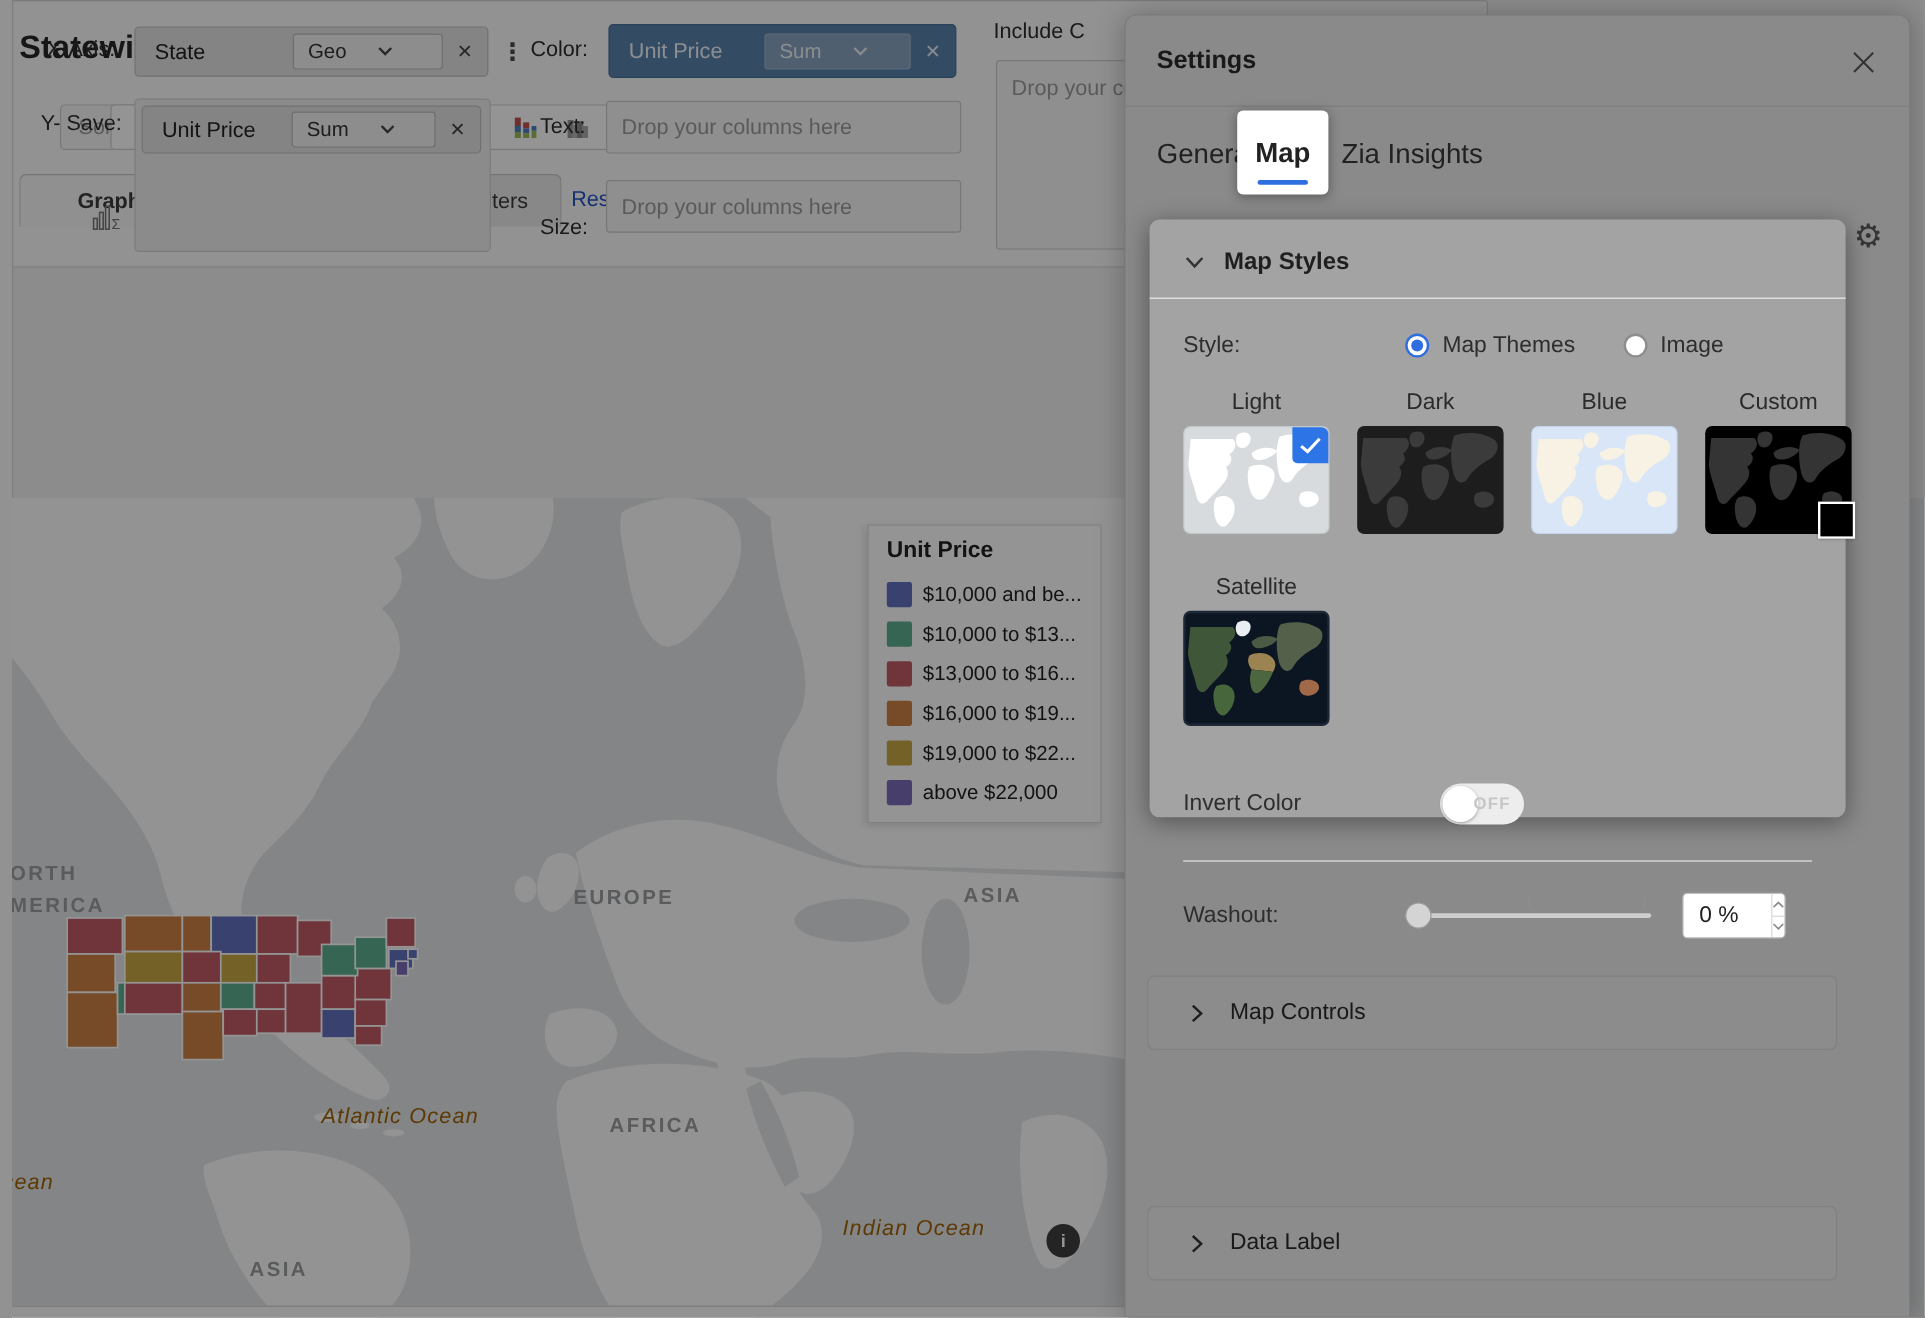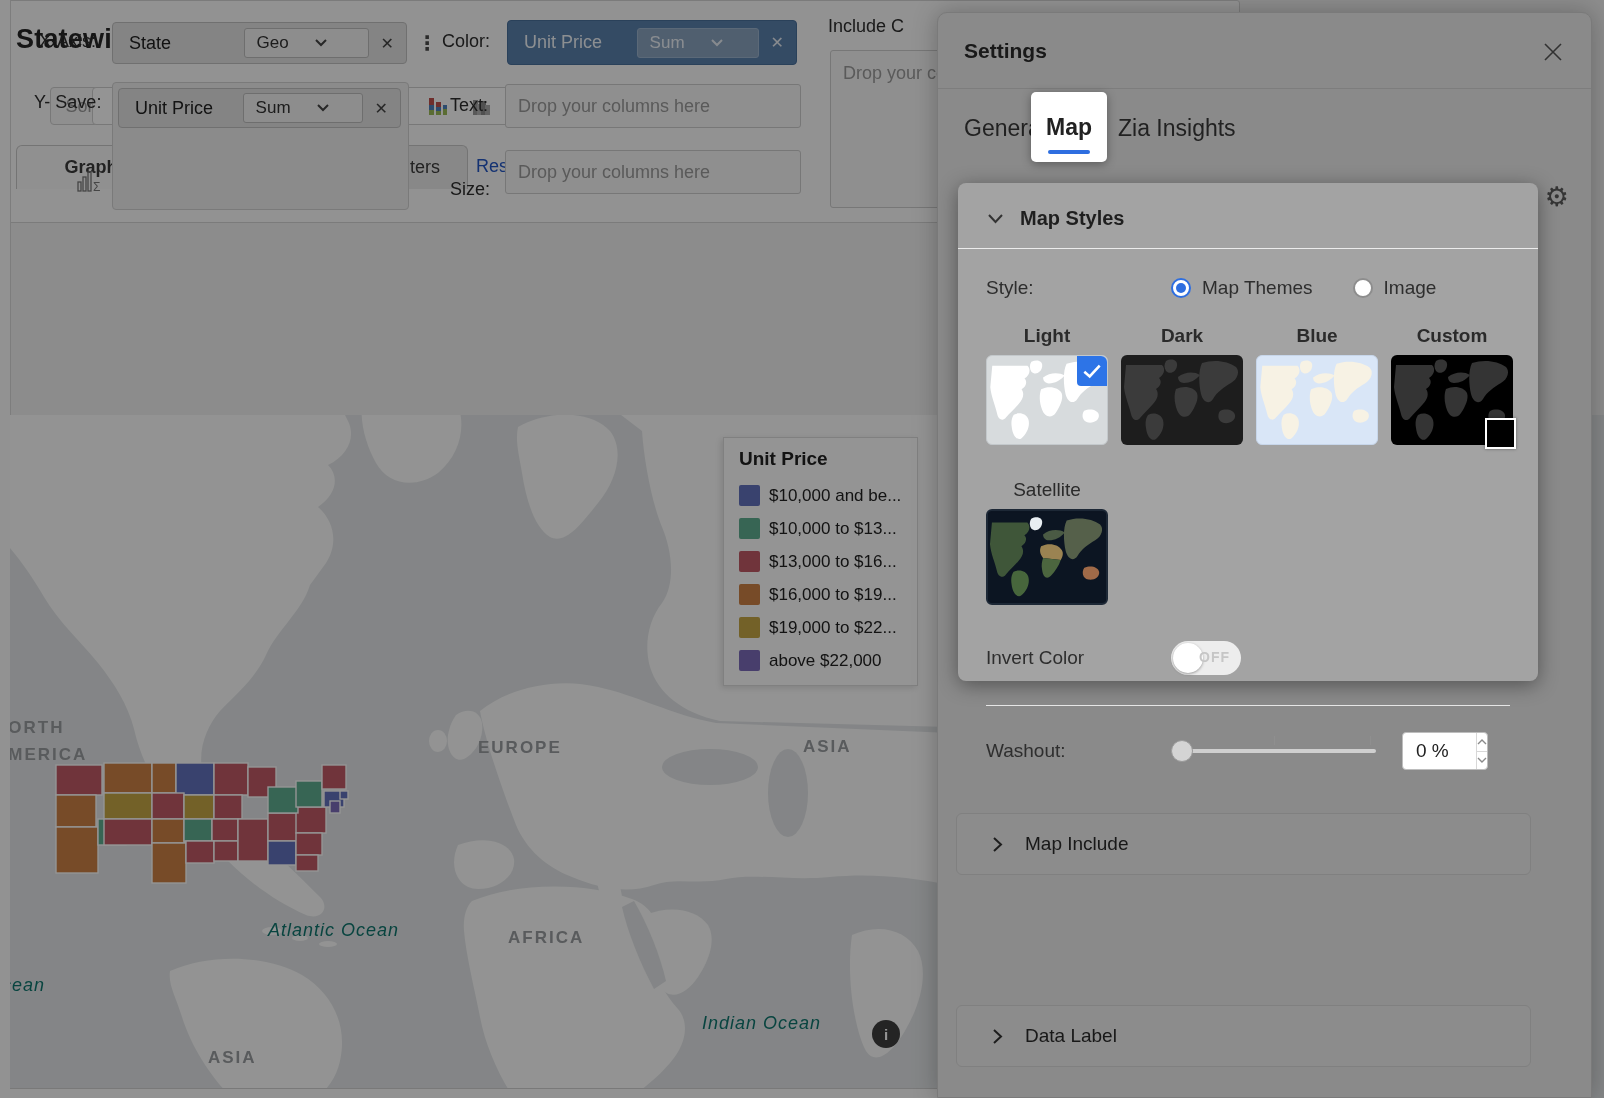--- a/index.html
+++ b/index.html
@@ -53,21 +53,21 @@
   .chip.sel .x{color:#e8eef5;}
   .dropzone{position:absolute;border:1px solid #cdcdcd;border-radius:3px;background:#f7f7f7;box-sizing:border-box;
             display:flex;align-items:center;padding-left:12px;font-size:18px;color:#9b9b9b;}
   #ybox{position:absolute;left:112px;top:82px;width:295px;height:126px;background:#efefef;
         border:1px solid #d2d2d2;border-radius:4px;}
   #agg-icon{left:75px;top:168px;cursor:pointer;}
 
   
   #map{left:10px;top:415px;width:1594px;height:683px;background:#e3e6e8;overflow:hidden;}
   .maplabel{position:absolute;font-size:17px;font-weight:bold;letter-spacing:2px;color:#9a9da0;}
-  .oceanlabel{position:absolute;font-size:18px;font-style:italic;color:#0f766e;letter-spacing:1px;}
+  .oceanlabel{position:absolute;font-size:18px;font-style:italic;color:#a16207;letter-spacing:1px;}
   #legend{left:713px;top:22px;width:195px;height:249px;background:#fff;border:1px solid #dcdcdc;
           box-shadow:-2px 2px 6px rgba(0,0,0,.12);box-sizing:border-box;padding:10px 0 0 15px;}
   #legend .ltitle{font-size:19px;font-weight:bold;color:#222;margin-bottom:9px;}
   .lrow{display:flex;align-items:center;height:33px;}
   .lswatch{width:21px;height:21px;border-radius:2px;margin-right:9px;flex:0 0 auto;}
   .lrow span{font-size:17px;color:#222;white-space:nowrap;}
   #info-btn{left:862px;top:605px;width:28px;height:28px;border-radius:50%;background:#3e3e3e;color:#fff;
             display:flex;align-items:center;justify-content:center;font-size:15px;font-weight:bold;cursor:pointer;}
 
   
@@ -93,40 +93,40 @@
   #card-header .ctitle{font-size:20px;font-weight:bold;color:#1f1f1f;}
   #card-body{padding:24px 28px 0 28px;}
   .frow{display:flex;align-items:center;}
   .flabel{width:185px;font-size:19px;color:#2e2e2e;flex:0 0 auto;}
   .radio-opt{display:flex;align-items:center;gap:11px;margin-right:40px;cursor:pointer;}
   .radio{width:20px;height:20px;border-radius:50%;box-sizing:border-box;border:2px solid #8d8d8d;background:#fff;
          display:flex;align-items:center;justify-content:center;}
   .radio.on{border-color:#2e6ee0;}
   .radio.on i{width:10px;height:10px;border-radius:50%;background:#2e6ee0;}
   .radio-opt span{font-size:19px;color:#2e2e2e;}
-  #themes-row{display:flex;gap:13px;margin-top:26px;font-weight:bold;}
+  #themes-row{display:flex;gap:23px;margin-top:26px;}
   .theme{width:122px;cursor:pointer;}
   .tname{text-align:center;font-size:19px;color:#2b2b2b;margin-bottom:8px;}
   .thumb{position:relative;width:122px;height:90px;border-radius:6px;box-sizing:border-box;overflow:visible;}
   .thumb svg.world{position:absolute;left:0;top:0;width:100%;height:100%;border-radius:6px;}
   .t-light{background:#d7dbdd;border:1px solid #c3c8cb;}
   .t-light svg.world{fill:#ffffff;}
   .t-dark{background:#1d1d1d;}
   .t-dark svg.world{fill:#3b3b3b;}
   .t-blue{background:#d9e6f7;border:1px solid #c7d6ea;}
   .t-blue svg.world{fill:#f7f2e4;}
   .t-custom{background:#000;}
   .t-custom svg.world{fill:#343434;}
   #check-badge{position:absolute;right:0;top:0;width:30px;height:30px;background:#2d74e7;border-radius:0 6px 0 4px;
                display:flex;align-items:center;justify-content:center;}
   #custom-swatch{position:absolute;right:-3px;bottom:-4px;width:27px;height:27px;background:#000;border:2px solid #fff;
                  box-shadow:0 0 3px rgba(0,0,0,.4);cursor:pointer;}
   #satellite-block{margin-top:34px;width:122px;}
   #satellite-thumb{width:118px;height:92px;border-radius:6px;background:#0c1522;border:2px solid #1d2836;overflow:hidden;position:relative;cursor:pointer;}
-  #invert-row{margin-top:36px;}
+  #invert-row{margin-top:48px;gap:29px;}
   #toggle{width:70px;height:34px;border-radius:17px;background:#ededed;position:relative;cursor:pointer;}
   #toggle .knob{position:absolute;left:2px;top:2px;width:30px;height:30px;border-radius:50%;background:#fff;
                 box-shadow:0 1px 3px rgba(0,0,0,.35);}
   #toggle .state{position:absolute;right:11px;top:8px;font-size:14px;font-weight:bold;color:#c6c6c6;letter-spacing:1px;}
   #card-div{margin-top:30px;border-top:1px solid #e6e6e6;}
   #washout-row{margin-top:26px;}
   #slider{position:relative;width:205px;height:22px;margin-right:26px;flex:0 0 auto;}
   #slider .track{position:absolute;left:0;right:0;top:9px;height:4px;background:#cfcfcf;border-radius:2px;}
   #slider .tick{position:absolute;width:1px;height:9px;background:#8f8f8f;top:-4px;}
   #slider .thumbk{position:absolute;left:0;top:0;width:22px;height:22px;border-radius:50%;background:#d4d4d4;
@@ -550,21 +550,21 @@
             </div>
           </div>
         </div>
       </div>
     </div>
 
     <div class="accordion" style="top:800px">
       <svg width="10" height="15" viewBox="0 0 10 15">
           <polyline points="1,1 8,7.5 1,14" fill="none" stroke="#333" stroke-width="2"></polyline>
         </svg>
-      <span>Map Include</span>
+      <span>Map Controls</span>
     </div>
     <div class="accordion" style="top:992px">
       <svg width="10" height="15" viewBox="0 0 10 15">
           <polyline points="1,1 8,7.5 1,14" fill="none" stroke="#333" stroke-width="2"></polyline>
         </svg>
       <span>Data Label</span>
     </div>
   </div>
 
   <div id="dim"></div>

